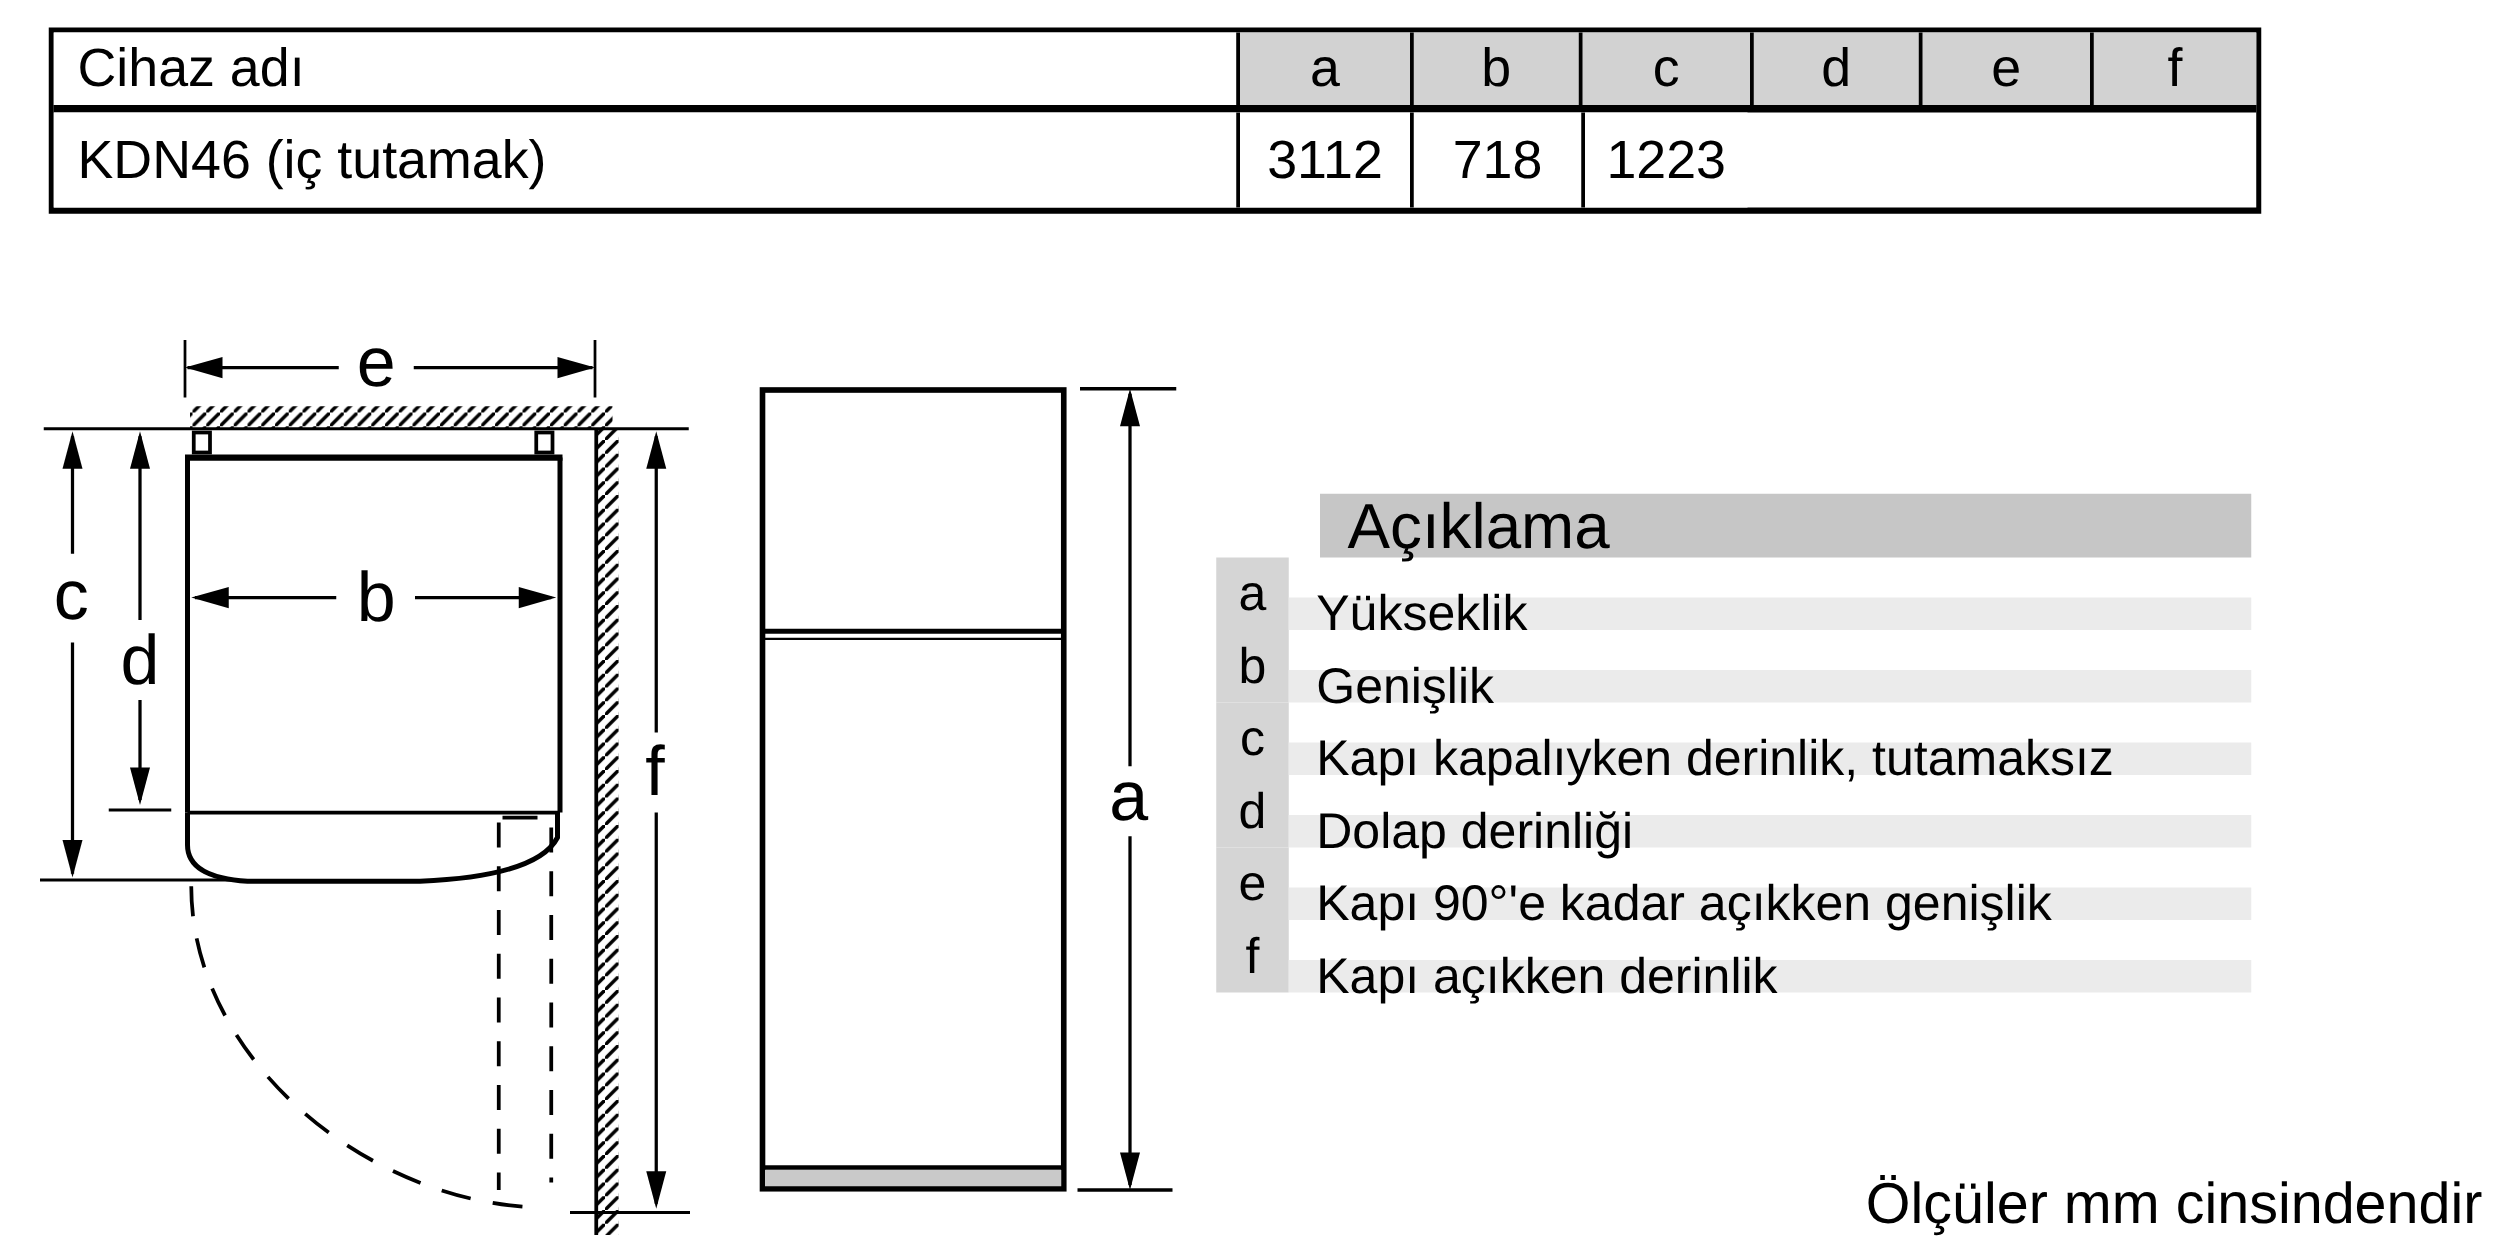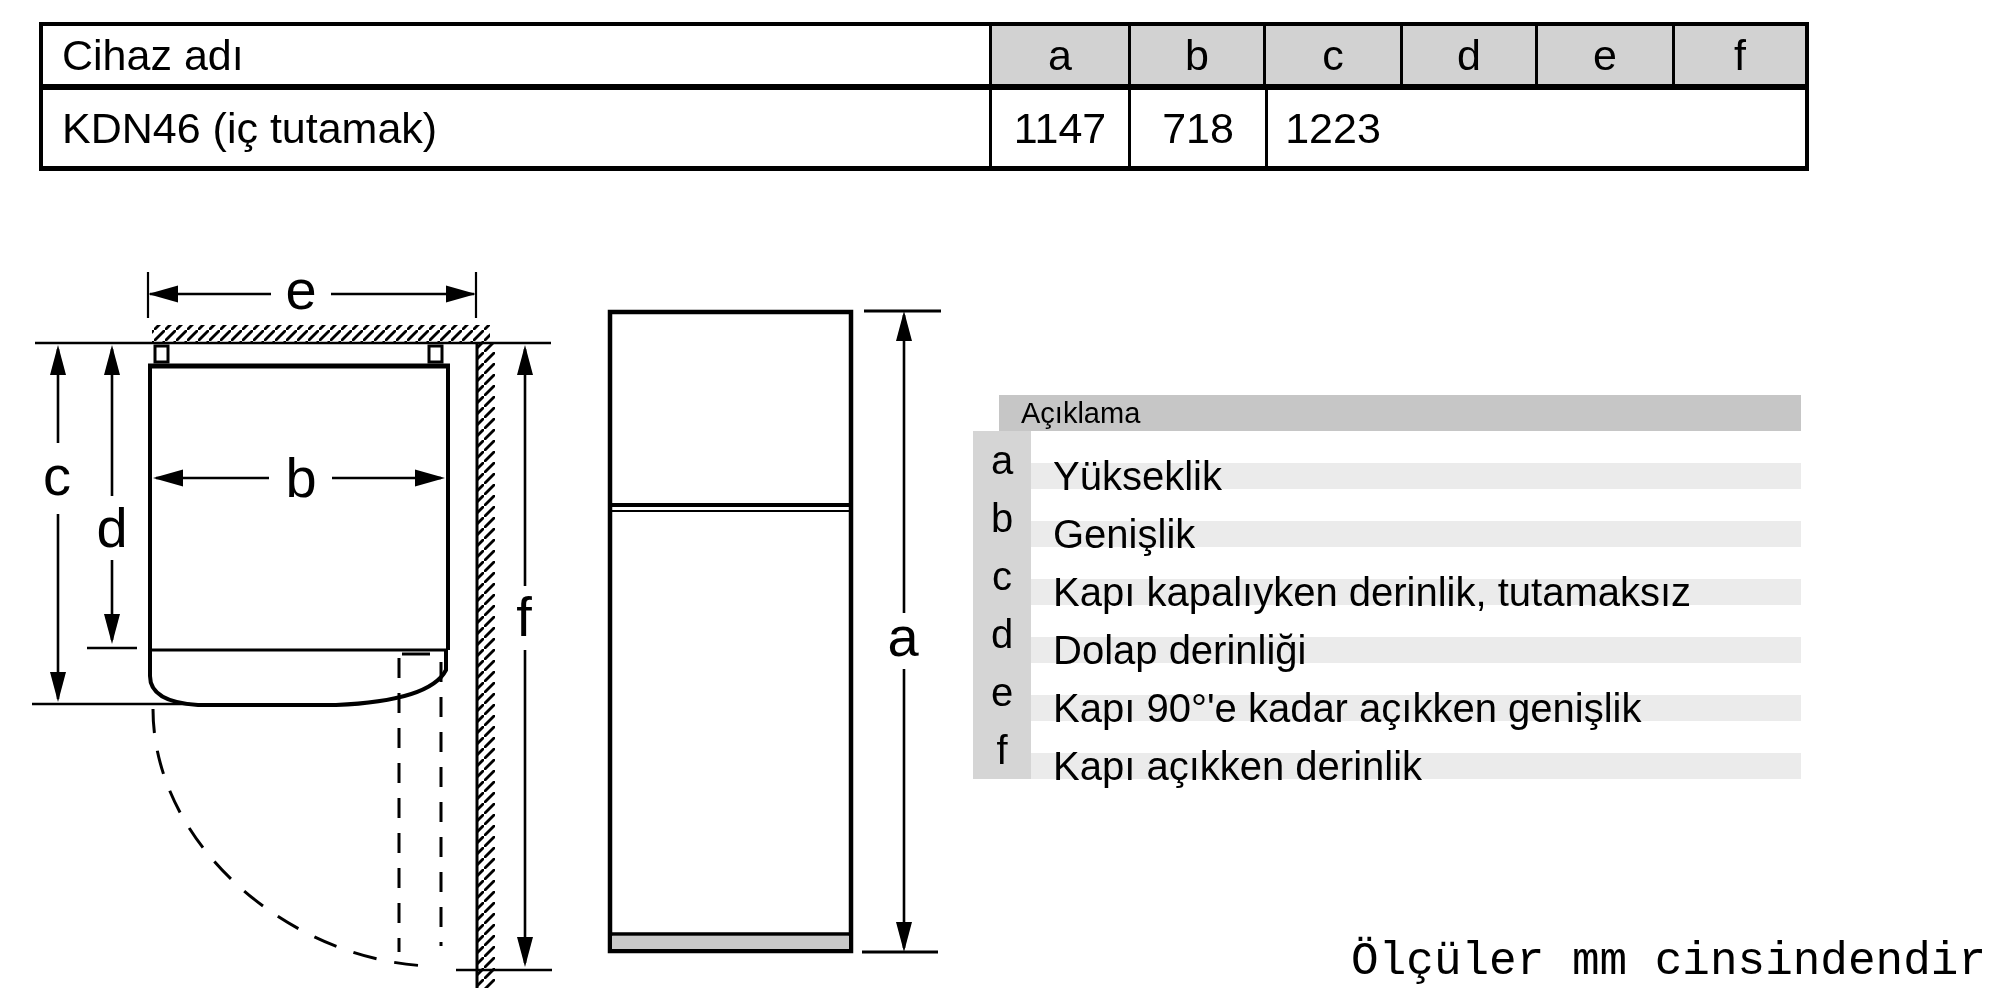--- a/index.html
+++ b/index.html
@@ -21,22 +21,22 @@
     height:58px;border-left:3px solid #000;background:#fff;
   }
   .spec-row.body .spec-cell{height:76px;}
   .spec-cell.name{width:946px;justify-content:flex-start;padding-left:19px;border-left:none;}
   .spec-cell.c1{width:139px;} .spec-cell.c2{width:135px;} .spec-cell.c3{width:137px;}
   .spec-cell.c4{width:135px;} .spec-cell.c5{width:137px;} .spec-cell.c6{width:133px;}
   .spec-row.head .spec-cell:not(.name){background:var(--table-header-bg,#d2d2d2);}
   
   .legend{position:absolute;left:973px;top:395px;width:828px;font-size:40px;line-height:1;}
   .legend-header{
-    margin-left:26px;height:36px;background:var(--legend-header-bg,#c6c6c6);
-    display:flex;align-items:center;padding-left:22px;box-sizing:border-box;font-size:29px;
+    margin-left:83px;height:51px;background:var(--legend-header-bg,#c6c6c6);
+    display:flex;align-items:center;padding-left:22px;box-sizing:border-box;font-size:51px;
   }
   .legend-row{display:flex;height:58px;}
   .legend-key{
     width:58px;background:var(--legend-key-bg,#d5d5d5);
     display:flex;align-items:center;justify-content:center;
   }
   .legend-label{
     flex:1;background:var(--legend-body-bg,#ebebeb);
     display:flex;align-items:center;padding-left:22px;box-sizing:border-box;margin-top:32px;
   }
@@ -44,39 +44,39 @@
   .svg-abs{position:absolute;}
   svg text{
     font-family:"Liberation Sans", sans-serif;
     font-size:56px;fill:#000;text-anchor:middle;
   }
   svg .stroke{stroke:#000;fill:none;}
   svg .fillb{fill:#000;stroke:none;}
   
   .footnote{
     position:absolute;left:1280px;top:935px;width:706px;
-    font-size:46px;line-height:54px;text-align:right;white-space:nowrap;font-family:Liberation Mono, monospace;
+    font-size:46px;line-height:54px;text-align:right;white-space:nowrap;
   }
 </style>
 </head>
 <body>
 
 <div class="spec-table">
   <div class="spec-row head">
     <div class="spec-cell name">Cihaz adı</div>
     <div class="spec-cell c1">a</div>
     <div class="spec-cell c2">b</div>
     <div class="spec-cell c3">c</div>
     <div class="spec-cell c4">d</div>
     <div class="spec-cell c5">e</div>
     <div class="spec-cell c6">f</div>
   </div>
   <div class="spec-row body">
     <div class="spec-cell name">KDN46 (iç tutamak)</div>
-    <div class="spec-cell c1">1147</div>
+    <div class="spec-cell c1">3112</div>
     <div class="spec-cell c5">718</div>
     <div class="spec-cell c6">1223</div>
   </div>
 </div>
 
 <svg class="svg-abs" style="left:0;top:240px;" width="580" height="760" viewBox="0 240 580 760">
   <defs>
     <pattern id="hatch" patternUnits="userSpaceOnUse" width="11" height="11">
       <path d="M-2,13 L13,-2" stroke="#000" stroke-width="2.8" fill="none"></path>
     </pattern>

